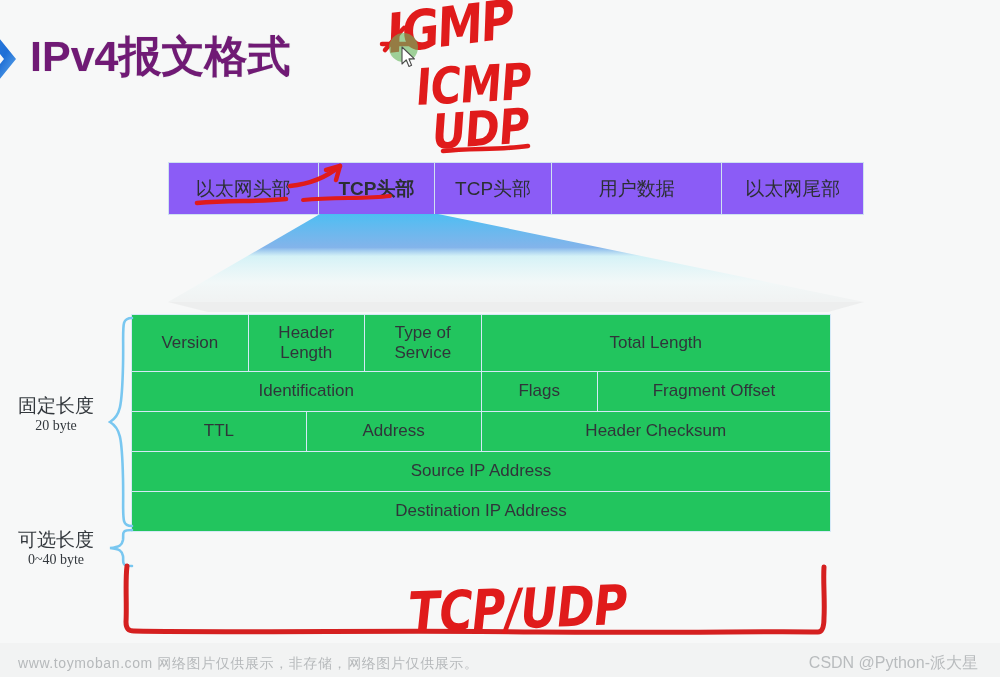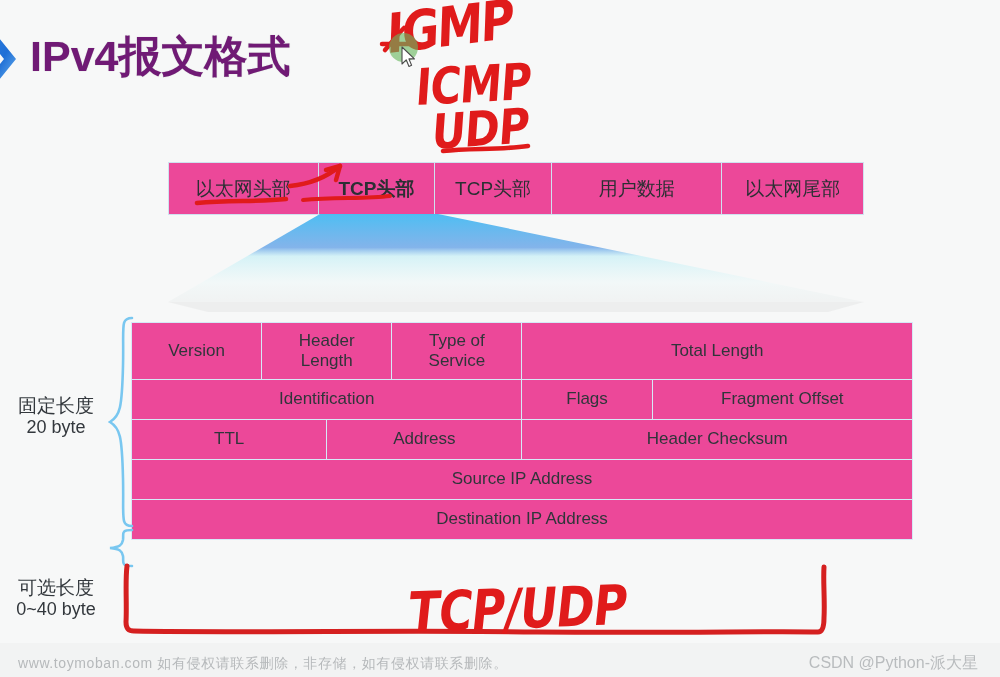--- a/index.html
+++ b/index.html
@@ -105,21 +105,21 @@
 
   
   #strip {
     position: absolute;
     left: 168px;
     top: 162px;
     width: 696px;
     height: 53px;
     display: flex;
     border: 1px solid #cfe2f0;
-    background: #ec4899;
+    background: #8b5cf6;
     box-sizing: border-box;
   }
   .strip-cell {
     display: flex;
     align-items: center;
     justify-content: center;
     border-right: 1px solid #cfe2f0;
     font-size: 19px;
     color: #2b2f33;
     position: relative;
@@ -138,24 +138,24 @@
     left: 168px;
     top: 214px;
     width: 696px;
     height: 98px;
   }
 
   
   #hdr {
     position: absolute;
     left: 131px;
-    top: 322px;
-    width: 782px;
+    top: 314px;
+    width: 700px;
     border-collapse: collapse;
-    background: #ec4899;
+    background: #22c55e;
     table-layout: fixed;
   }
   #hdr td {
     border: 1px solid #d5e9f7;
     text-align: center;
     vertical-align: middle;
     font-size: 17px;
     color: #30353a;
     line-height: 1.18;
     padding: 0;
@@ -172,23 +172,23 @@
   #brace-opt   { left: 108px; top: 528px; width: 26px; height: 40px; }
 
   .side-label {
     position: absolute;
     text-align: center;
     color: #33383d;
     line-height: 1.22;
     white-space: nowrap;
   }
   .side-label .l1 { font-size: 19px; }
-  .side-label .l2 { font-size: 18px; }
+  .side-label .l2 { font-size: 14px; font-family: Liberation Serif, serif; }
   #label-fixed { left: 6px; top: 394px; width: 100px; }
-  #label-opt   { left: 4px; top: 528px; width: 104px; margin-top: 48px; }
+  #label-opt   { left: 4px; top: 528px; width: 104px; }
 
   
   #redbox {
     position: absolute;
     left: 118px;
     top: 560px;
     width: 716px;
     height: 82px;
   }
 
@@ -337,16 +337,16 @@
   <div class="hand" id="hw-icmp">ICMP</div>
   <div class="hand" id="hw-udp">UDP</div>
   <div class="hand" id="hw-tcpudp">TCP/UDP</div>
 
   <div id="click-dot"></div>
   <svg id="cursor" viewBox="0 0 15 22">
     <path d="M1 1 L1 18 L5.2 13.8 L8 20.5 L10.6 19.3 L7.9 12.9 L13.4 12.9 Z" fill="#ffffff" stroke="#4a4a4a" stroke-width="1.1" stroke-linejoin="round"></path>
   </svg>
 
   <div id="wm-strip"></div>
-  <div id="wm-left">www.toymoban.com 如有侵权请联系删除，非存储，如有侵权请联系删除。</div>
+  <div id="wm-left">www.toymoban.com 网络图片仅供展示，非存储，网络图片仅供展示。</div>
   <div id="wm-right">CSDN @Python-派大星</div>
 
 </div>
 
 </body></html>

